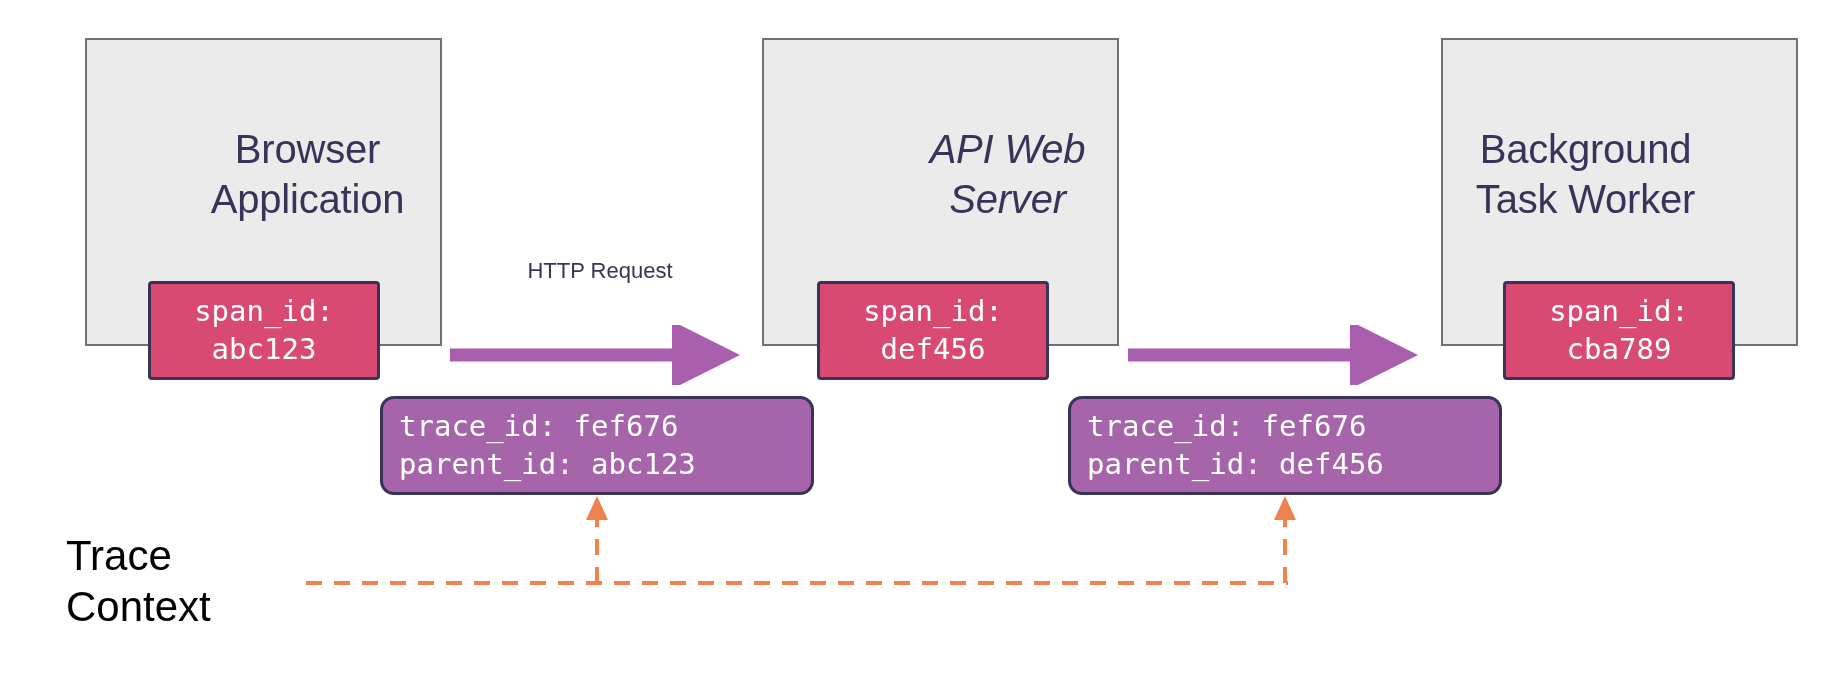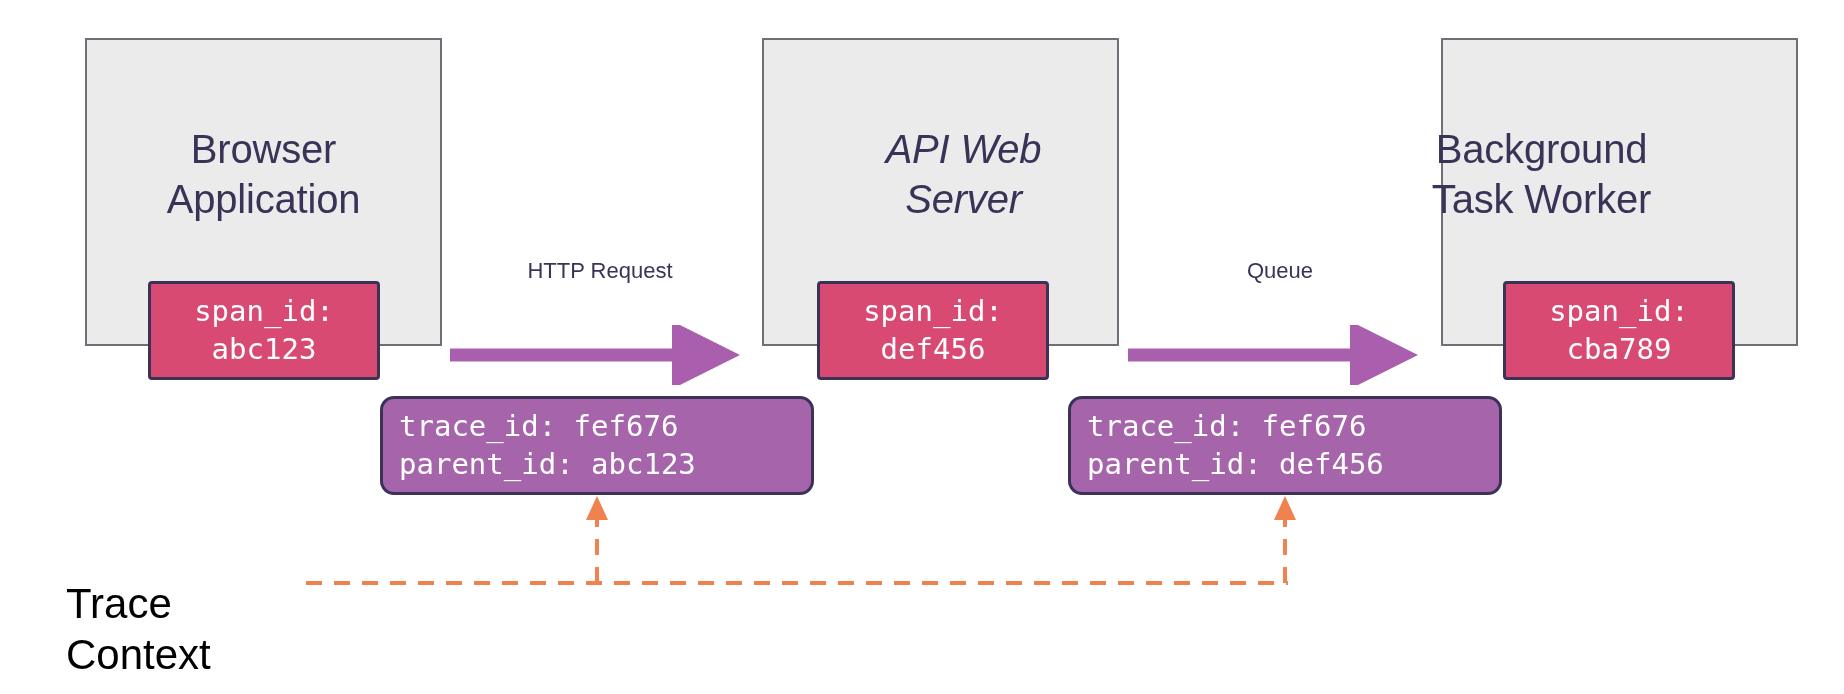--- a/index.html
+++ b/index.html
@@ -22,20 +22,21 @@
   .service-title{
     position:absolute;
     left:0;right:0;
     text-align:center;
     color:#3b3258;
     font-size:40px;
     line-height:1.24;
     font-weight:400;
     letter-spacing:-0.2px;
     white-space:pre-line;
+    padding-left:44px;
   }
 
   
   .span-badge{
     position:absolute;
     background:#d94a72;
     border:3px solid #3b3258;
     border-radius:4px;
     box-sizing:border-box;
     color:#ffffff;
@@ -83,21 +84,20 @@
   }
 
   
   .legend-label{
     position:absolute;
     color:#000000;
     font-size:42px;
     line-height:1.22;
     text-align:left;
     white-space:pre-line;
-    margin-top:48px;
   }
   .dash-layer{position:absolute;inset:0;z-index:3;pointer-events:none;}
 </style>
 </head>
 <body>
 
 <div id="stage">
 
   <svg class="dash-layer" width="1844" height="694" viewBox="0 0 1844 694">
 
@@ -136,21 +136,20 @@
     <span>span_id:</span>
     <span>cba789</span>
   </div>
 
   <div class="arrow-label" style="left:410px;top:258px;width:380px;">HTTP Request</div>
   <svg class="flow-arrow" style="left:450px;top:325px;" width="300" height="60" viewBox="0 0 300 60">
     <line x1="0" y1="30" x2="228" y2="30" stroke="#a95fae" stroke-width="13"></line>
     <polygon points="290,30 222,-4 222,64" fill="#a95fae"></polygon>
   </svg>
 
-  <div class="arrow-label" style="left:1090px;top:258px;width:380px;">Queue</div>
   <svg class="flow-arrow" style="left:1128px;top:325px;" width="300" height="60" viewBox="0 0 300 60">
     <line x1="0" y1="30" x2="228" y2="30" stroke="#a95fae" stroke-width="13"></line>
     <polygon points="290,30 222,-4 222,64" fill="#a95fae"></polygon>
   </svg>
 
   <div class="ctx-box" style="left:380px;top:396px;width:434px;height:99px;">
     <span>trace_id: fef676</span>
     <span>parent_id: abc123</span>
   </div>
 

